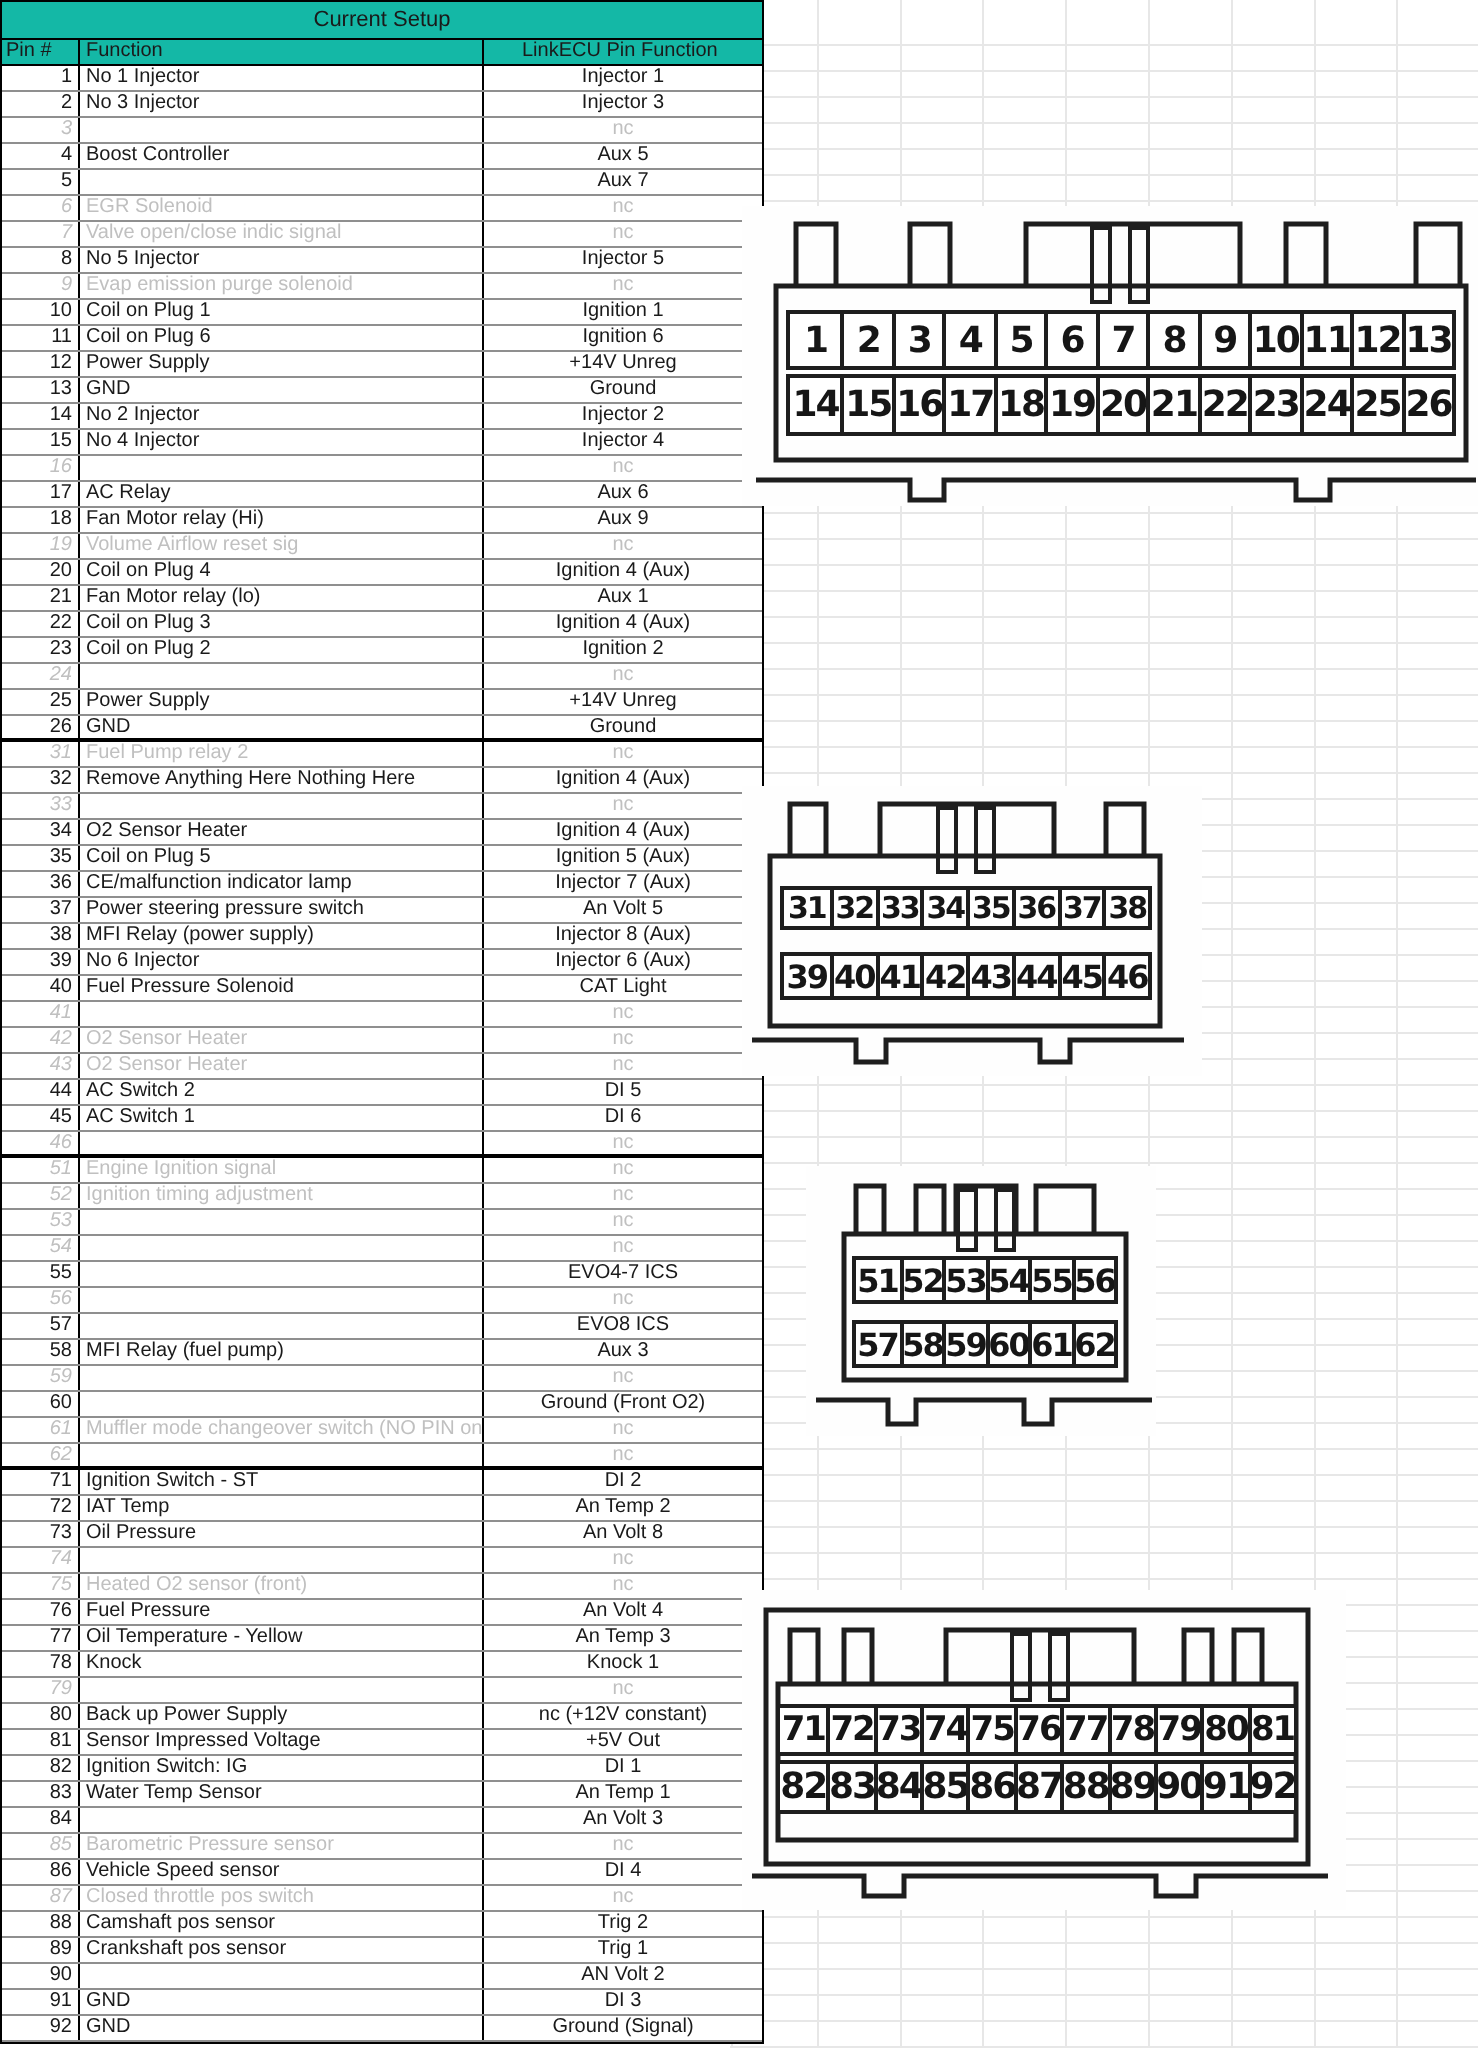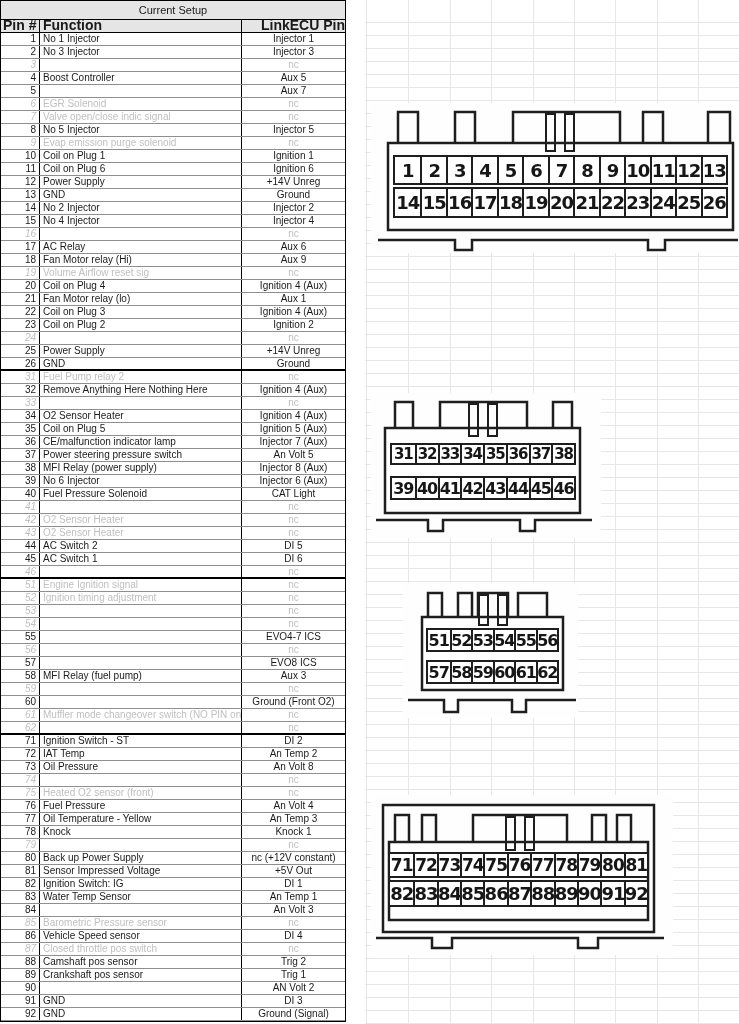--- a/index.html
+++ b/index.html
@@ -11,31 +11,31 @@
   }
   
   .grid-bg {
     position:absolute; left:365px; top:0; width:374px; height:1024px;
     background-image:
       repeating-linear-gradient(to right, transparent 0 40.4px, #e7e7e7 40.4px 41.4px),
       repeating-linear-gradient(to bottom, transparent 0 12px, #e7e7e7 12px 13px);
     background-position: 3px 0, 0 10px;
   }
   
-  .table { position:absolute; left:0; top:0; width:346px; background:#e5e5e5; }
+  .table { position:absolute; left:0; top:0; width:382px; background:#14b8a6; }
   .t-title {
     height:20px; border:1px solid #000;
     display:flex; align-items:center; justify-content:center;
     font-size:11px;
   }
   .t-head {
     height:13px; display:flex;
     border-left:1px solid #000; border-right:1px solid #000; border-bottom:1px solid #000;
   }
-  .t-head .cell { font-size:14px; line-height:11px; white-space:nowrap; overflow:hidden;font-weight:bold; }
+  .t-head .cell { font-size:10px; line-height:11px; white-space:nowrap; overflow:hidden; }
   .t-rows { border-left:1px solid #000; border-right:1px solid #000; border-bottom:1px solid #000; }
   .t-row { height:13px; display:flex; border-bottom:1px solid #8f8f8f; background:#fff; }
   .t-row.sep { box-shadow: 0 -2px 0 #000; }
   .c-pin  { width:39px;  border-right:1px solid #000; text-align:right; padding-right:3px;
             font-size:10px; line-height:11px; overflow:hidden; white-space:nowrap; }
   .c-fn   { width:202px; border-right:1px solid #000; text-align:left; padding-left:3px;
             font-size:10px; line-height:11px; overflow:hidden; white-space:nowrap; }
   .c-val  { flex:1; text-align:center; font-size:10px; line-height:11px;
             overflow:hidden; white-space:nowrap; }
   .t-head .c-pin { text-align:left; padding-left:2px; }

